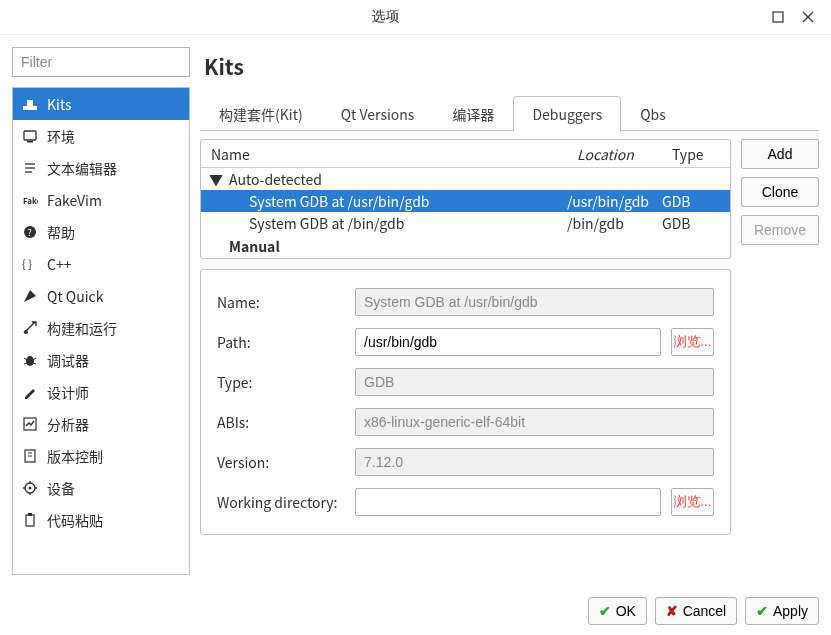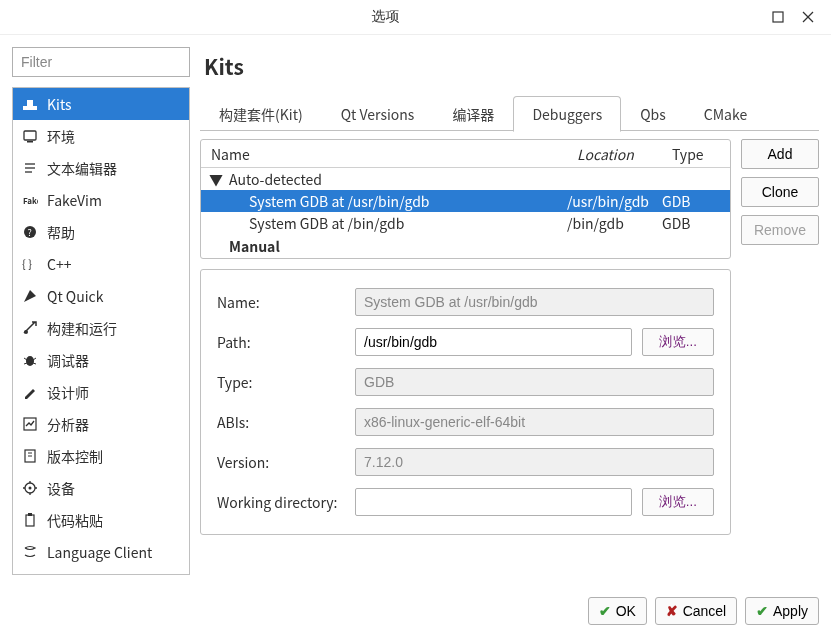--- a/index.html
+++ b/index.html
@@ -68,22 +68,22 @@
   border: 1px solid #c0c0c0; border-radius: 3px; padding: 12px 16px;
 }
 .field { display: flex; align-items: center; height: 40px; gap: 10px; }
 .field .label { width: 128px; }
 .field input {
   flex: 1; height: 28px; padding: 0 8px; border: 1px solid #b0b0b0; border-radius: 2px;
   font-size: 14px;
 }
 .field input:disabled { background: #f0f0f0; color: #888; }
 .browse {
-  width: 72px; height: 28px; border: 1px solid #b0b0b0; border-radius: 2px;
-  background: #fafafa; color: #701a75; cursor: default;
+  width: 43px; height: 28px; border: 1px solid #b0b0b0; border-radius: 2px;
+  background: #fafafa; color: #ef4444; cursor: default;
 }
 .btncol { width: 78px; display: flex; flex-direction: column; gap: 8px; }
 .side-btn {
   height: 30px; border: 1px solid #b0b0b0; border-radius: 2px; background: #fafafa;
   cursor: pointer; font-size: 14px;
 }
 .side-btn:disabled { color: #a0a0a0; }
 .bottombar {
   height: 48px; display: flex; align-items: center; justify-content: flex-end;
   padding: 0 12px; gap: 8px;
@@ -240,40 +240,31 @@
         </div>
         <div class="catitem">
           <span class="ic">
             <svg class="icon" viewBox="0 0 16 16">
               <rect x="4" y="3" width="8" height="11" fill="none" stroke="currentColor" stroke-width="1.2"></rect>
               <rect x="6" y="1" width="4" height="3" fill="currentColor"></rect>
             </svg>
           </span>
           <span>代码粘贴</span>
         </div>
-        <div class="catitem">
-          <span class="ic">
-            <svg class="icon" viewBox="0 0 16 16">
-              <path d="M3 4 Q8 1 13 4 Q8 7 3 4 M3 11 Q8 14 13 11" fill="none" stroke="currentColor" stroke-width="1.2"></path>
-            </svg>
-          </span>
-          <span>Language Client</span>
-        </div>
       </div>
   </div>
 
   <div class="content">
     <div class="page-title">Kits</div>
     <div class="tabs" id="tabs">
         <div class="tab">构建套件(Kit)</div>
         <div class="tab">Qt Versions</div>
         <div class="tab">编译器</div>
         <div class="tab active">Debuggers</div>
         <div class="tab">Qbs</div>
-        <div class="tab">CMake</div>
       </div>
     <div class="tabpanel">
       <div class="left-col">
         <div class="listbox">
           <div class="listhead">
             <div class="col col-name">Name</div>
             <div class="col col-loc">Location</div>
             <div class="col col-type">Type</div>
           </div>
           <div class="listbody" id="listbody">

